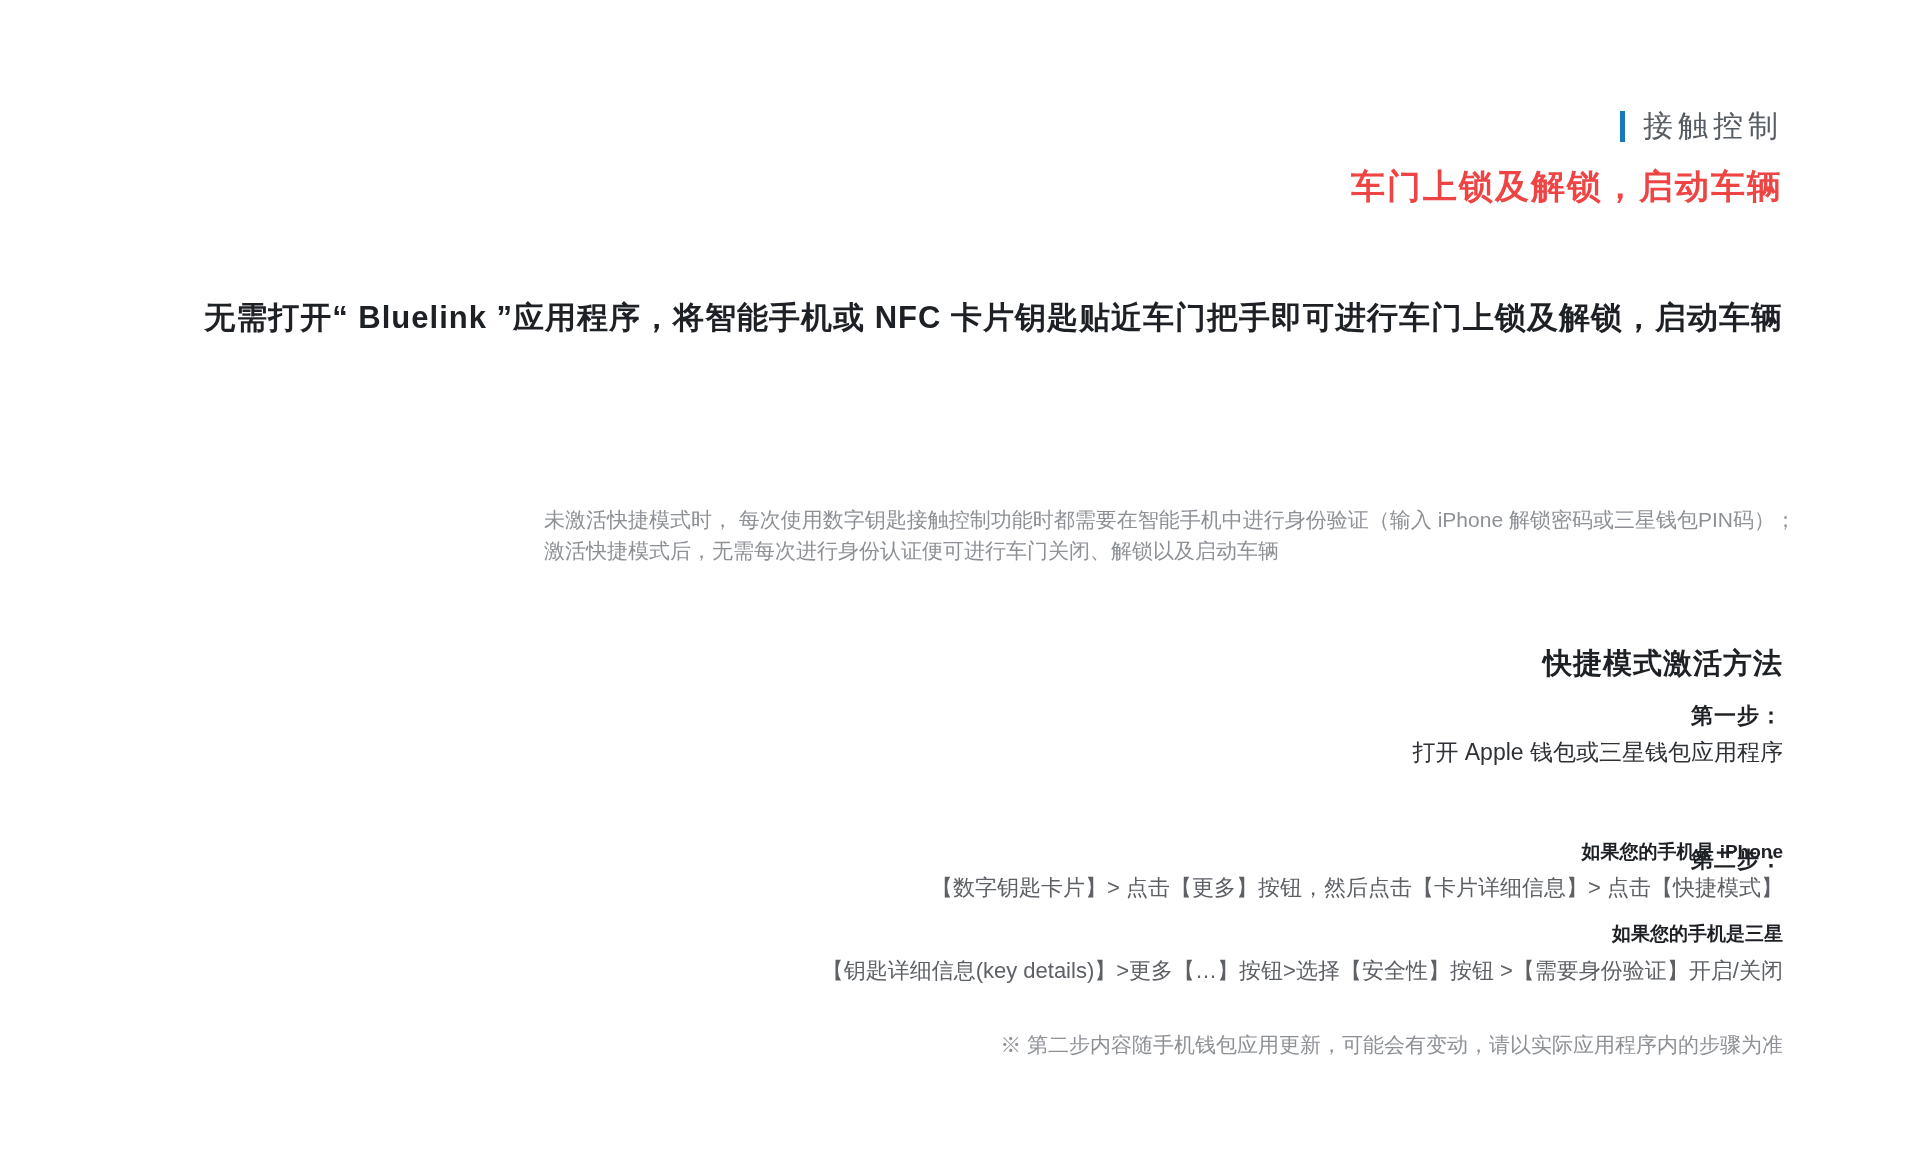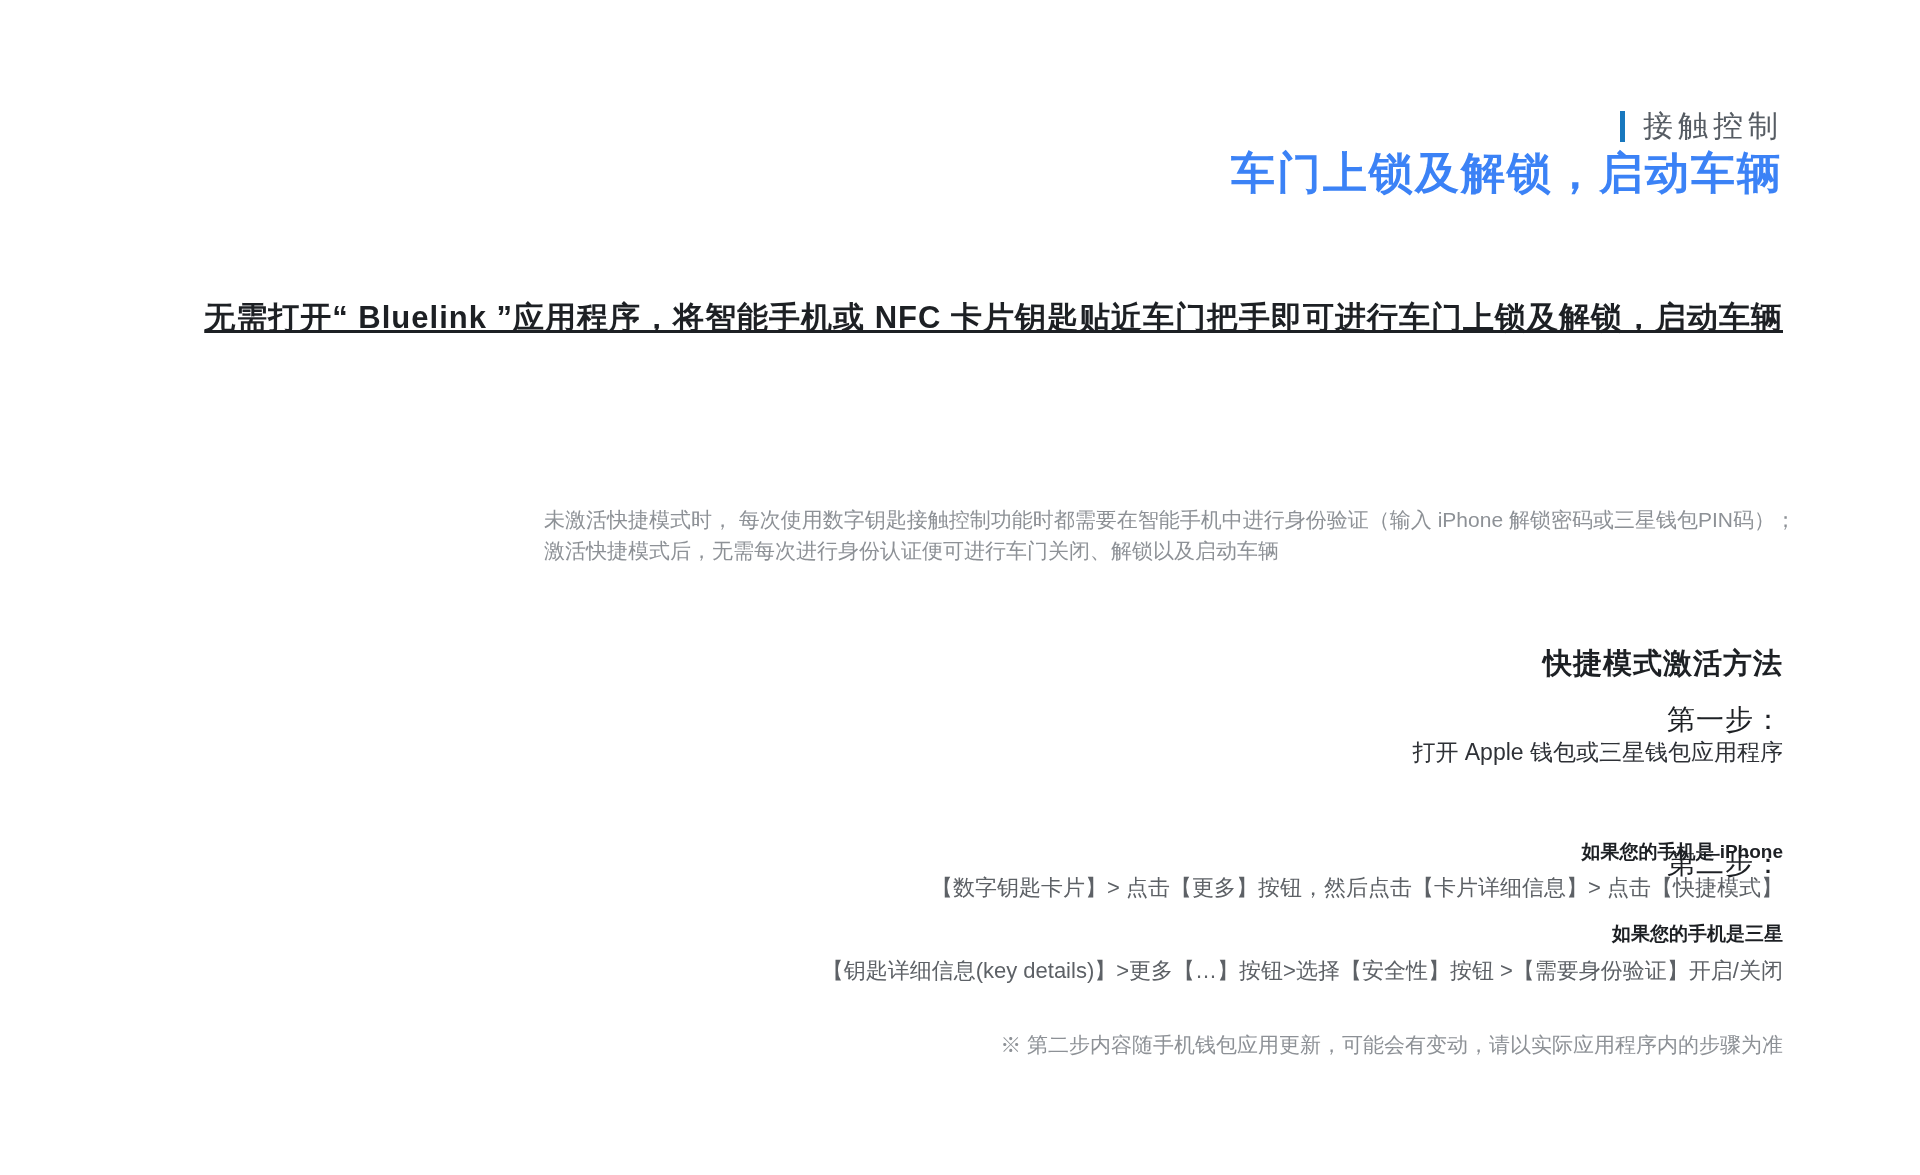--- a/index.html
+++ b/index.html
@@ -33,33 +33,32 @@
     letter-spacing: 5px;
   }
   .accent-bar {
     display: inline-block;
     width: 5px;
     height: 31px;
     background: #1878be;
     margin-right: 18px;
   }
   .page-title {
-    top: 144px;
-    font-size: 44px;
+    top: 164px;
+    font-size: 34px;
     font-weight: bold;
-    color: #3b82f6;
+    color: #ef4444;
     letter-spacing: 2px;
   }
   .statement {
     top: 297px;
     font-size: 31px;
     font-weight: bold;
     color: #1d2024;
     letter-spacing: 1px;
-    text-decoration: underline;
   }
   .intro-steps {
     top: 349px;
     font-size: 21px;
     color: #8d9196;
     line-height: 30px;
   }
   .shortcut-heading {
     top: 450px;
     font-size: 30px;
@@ -76,22 +75,22 @@
     line-height: 31px;
   }
   .activation-heading {
     top: 644px;
     font-size: 29px;
     font-weight: bold;
     color: #1d2024;
     letter-spacing: 1px;
   }
   .step-label {
-    font-size: 28px;
-    font-weight: normal;
+    font-size: 22px;
+    font-weight: bold;
     color: #1d2024;
     letter-spacing: 1px;
   }
   .step1-label { top: 701px; }
   .step1-text {
     top: 737px;
     font-size: 23px;
     color: #2e3136;
   }
   .step2-label { top: 801px; margin-top: 44px; }

